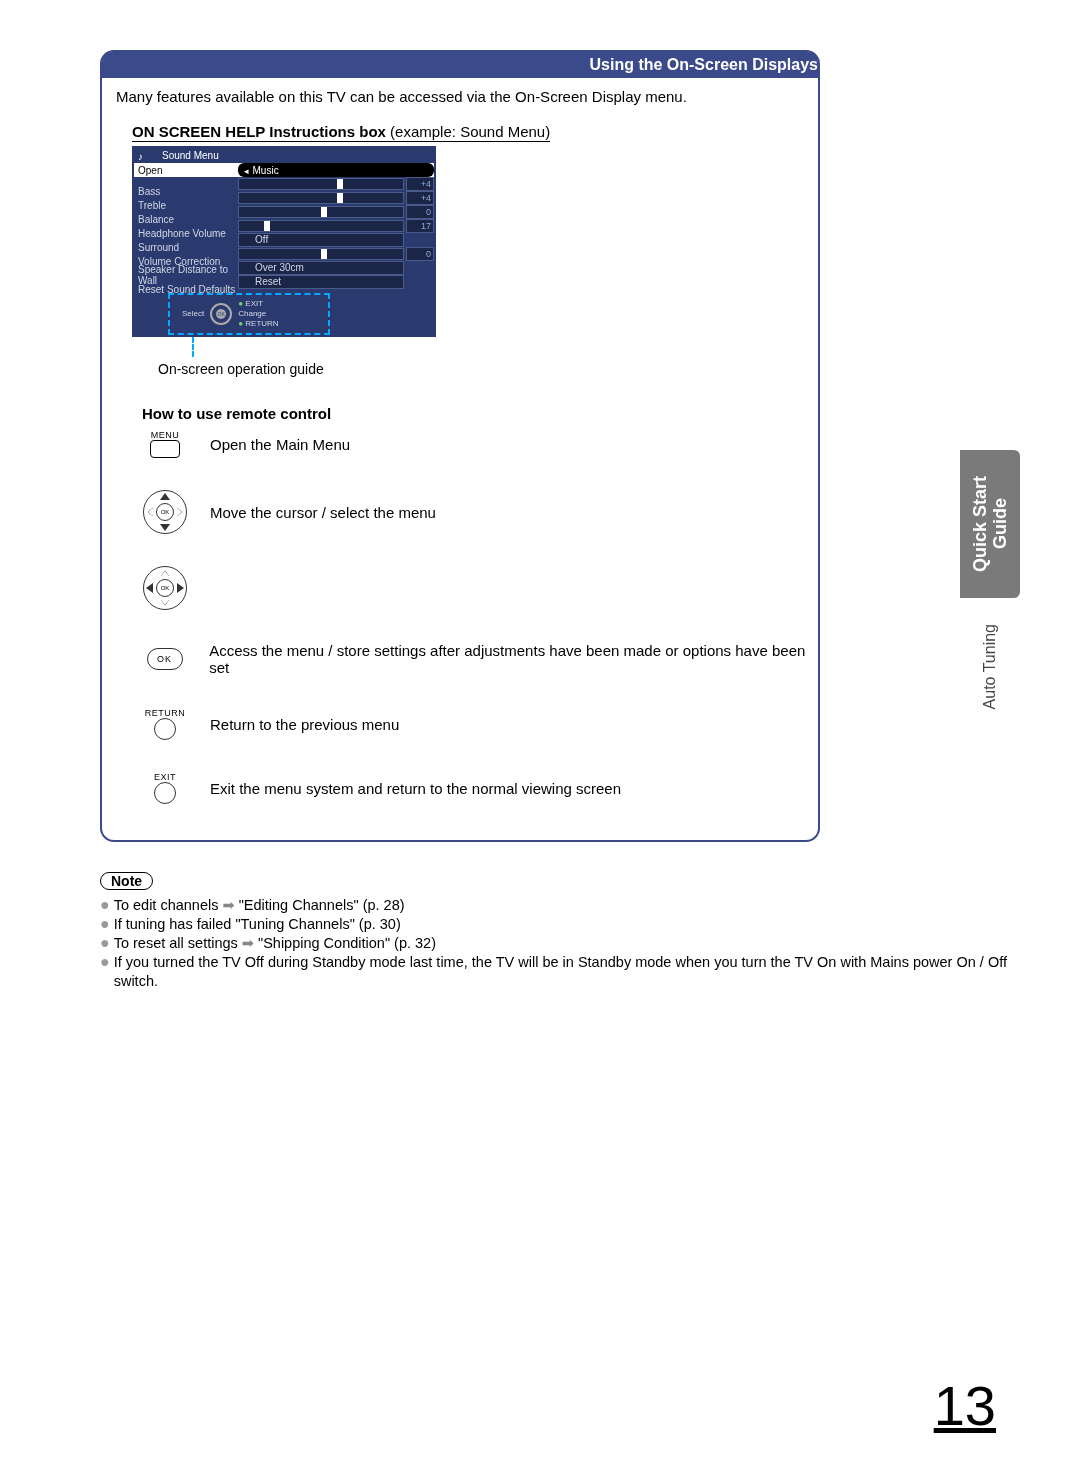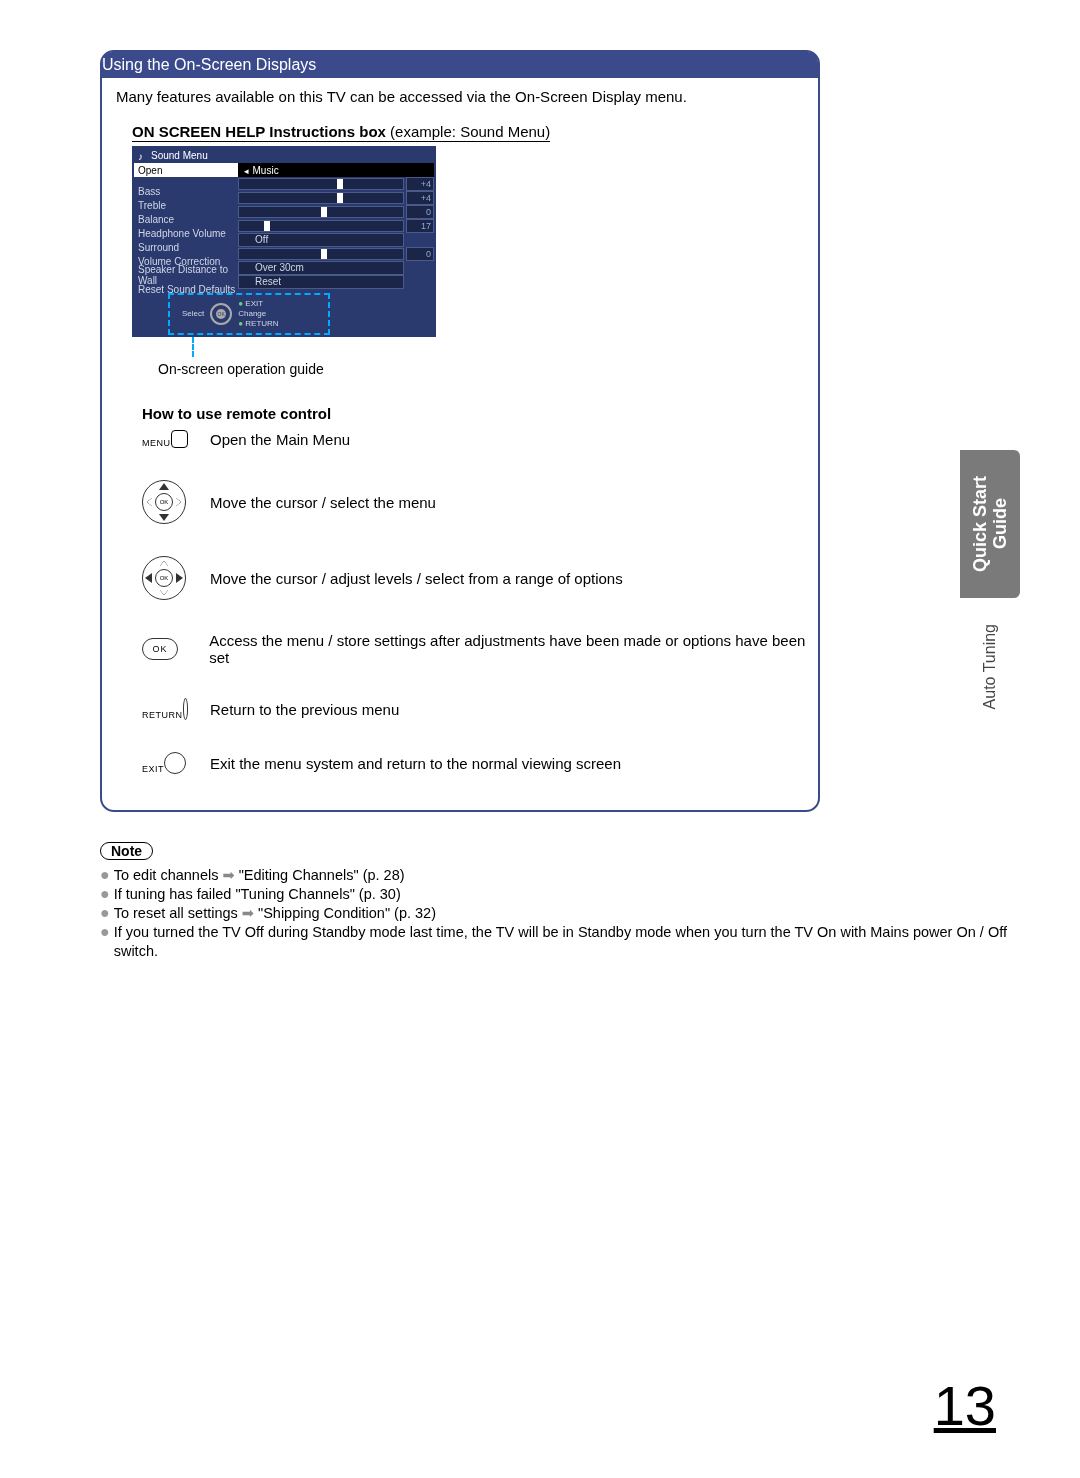--- a/index.html
+++ b/index.html
@@ -20,23 +20,23 @@
   .main-box {
     border: 2px solid #3a4a8a;
     border-radius: 14px;
     padding: 0 0 24px 0;
     width: 720px;
     box-sizing: border-box;
   }
   .box-header {
     background: #3a4a8a;
     color: #fff;
-    font-weight: normal;
+    font-weight: bold;
     font-size: 16px;
-    text-align: left;
+    text-align: right;
     padding: 4px 0;
     border-radius: 10px 10px 0 0;
   }
   .intro-text {
     font-size: 15px;
     padding: 10px 14px 4px 14px;
   }
   .help-heading {
     font-weight: bold;
     font-size: 15px;
@@ -54,21 +54,21 @@
     background: #2b3a6e;
     color: #cfd6e6;
     font-size: 10px;
     padding: 2px;
   }
   .sm-title {
     color: #fff;
     padding: 2px 4px;
     display: flex;
     align-items: center;
-    gap: 5px;
+    gap: 16px;
   }
   .note-icon {
     width: 8px; height: 10px; position: relative;
   }
   .note-icon::before {
     content: "\266A";
     color: #fff;
     font-size: 10px;
   }
   .sm-row {
@@ -77,21 +77,21 @@
     height: 14px;
     gap: 0;
   }
   .sm-label { width: 100px; padding-left: 4px; color:#cfd6e6;margin-top:14px;}
   .sm-field { flex:1; display:flex; align-items:center; gap:2px;}
   .sm-mode-row { background:#fff; color:#000; }
   .sm-mode-label { width:100px; padding-left:4px; }
   .sm-mode-val {
     flex:1; background:#000; color:#fff; padding:0 6px;
     display:flex; align-items:center; justify-content:flex-start;
-    position:relative; height:14px;
+    position:relative; height:14px;border-radius:6px;
   }
   .sm-mode-arrows::before { content:"\25C2"; color:#fff; margin-right:4px; font-size:9px;}
   .sm-slider-track {
     flex:1; height:10px; background:#1a2548; border:1px solid #4a5a8a;
     position:relative; display:flex; align-items:center;
   }
   .sm-slider-thumb {
     width:6px; height:10px; background:#fff; position:absolute;
   }
   .sm-value-box {
@@ -130,21 +130,21 @@
     border-left:2px dashed #00aaff;
   }
 
   .howto-heading {
     font-weight:bold; font-size:15px; margin:28px 0 8px 40px;
   }
   .rc-row {
     display:flex; align-items:center; gap:22px;
     margin: 8px 0 32px 40px;
   }
-  .rc-icon-col { width:46px; display:flex; align-items:flex-end; }
+  .rc-icon-col { width:46px; display:flex; flex-direction:column; align-items:center; }
   .menu-btn {
     width:28px; height:16px; border:1.5px solid #000; border-radius:4px;
     background:#fff;
   }
   .small-label { font-size:9px; letter-spacing:0.5px; }
   .dpad {
     width:44px; height:44px; position:relative;
   }
   .dpad-outer {
     position:absolute; inset:0; border:1.5px solid #333; border-radius:50%;
@@ -348,21 +348,20 @@
       <div class="rc-icon-col">
         <div class="dpad">
           <div class="dpad-outer"></div>
           <div class="dpad-ok">OK</div>
           <div class="tri left"></div>
           <div class="tri right"></div>
           <div class="tri up small-up hollow-up"></div>
           <div class="tri down small-down hollow-down"></div>
         </div>
       </div>
-      <div class="rc-desc">Move the cursor / adjust levels / select from a range of options</div>
     </div>
 
     <div class="rc-row">
       <div class="rc-icon-col">
         <div class="ok-pill">OK</div>
       </div>
       <div class="rc-desc">Access the menu / store settings after adjustments have been made or options have been set</div>
     </div>
 
     <div class="rc-row">

